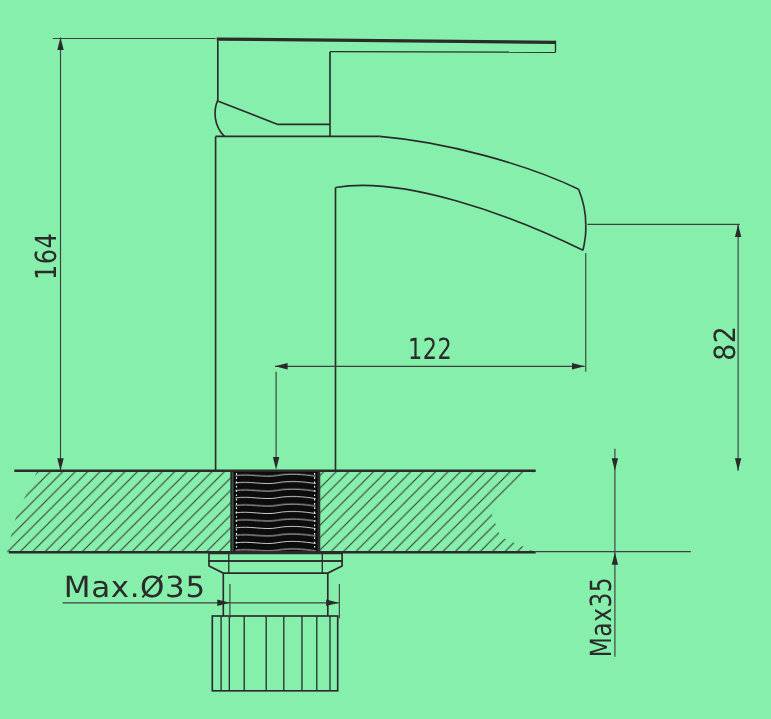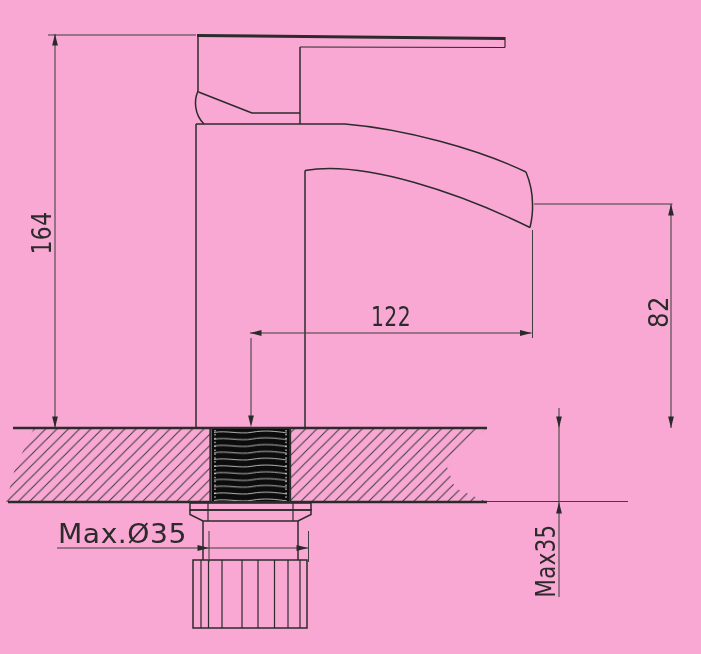--- a/index.html
+++ b/index.html
@@ -1,19 +1,19 @@
 <!DOCTYPE html>
 <html><head>
 <meta charset="utf-8">
 <style>
   html, body { margin: 0; padding: 0; background: #ffffff; }
   .canvas {
     position: relative;
     width: 701px; height: 654px;
-    background: #f9a8d4;
+    background: #86efac;
     font-family: "DejaVu Sans", sans-serif;
     overflow: hidden;
     text-decoration: underline;
   }
   svg { display: block; }
   .geo   { stroke: #2b2b2b; fill: none; stroke-width: 1.5; stroke-linecap: butt; }
   .geo-thick { stroke: #2b2b2b; fill: none; stroke-width: 2.3; }
   .geo-bar   { stroke: #2b2b2b; fill: none; stroke-width: 3; }
   .geo-thin  { stroke: #2b2b2b; fill: none; stroke-width: 1.2; }
   .dim   { stroke: #3f3f3f; fill: none; stroke-width: 1.05; }

